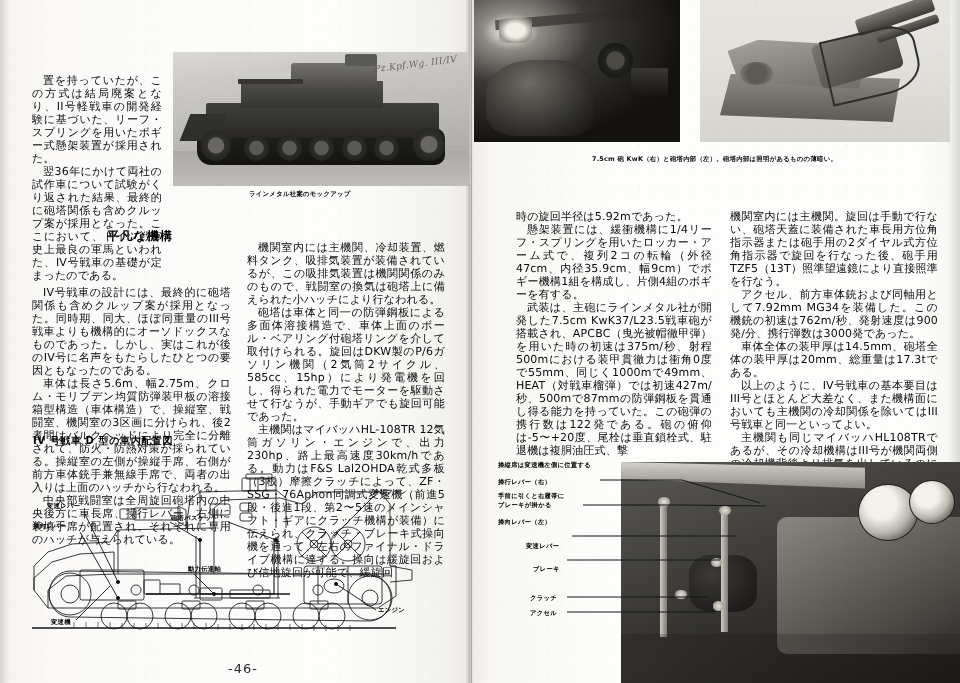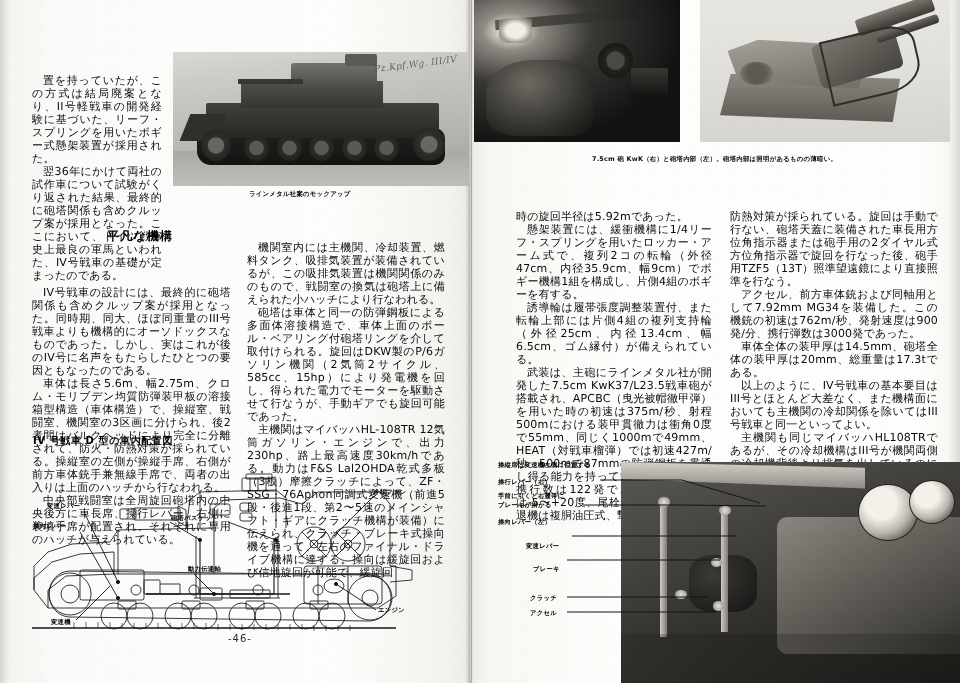--- a/index.html
+++ b/index.html
@@ -41,21 +41,21 @@
   }
   .body-col p{margin:0;text-indent:1em;}
   .body-col p.noind{text-indent:0;}
 
   .sec-head{position:absolute;font-size:12px;font-weight:bold;color:#101013;
     letter-spacing:1.2px;filter:blur(.2px) contrast(1.2);}
   .fig-head{position:absolute;font-size:10px;font-weight:bold;color:#0e0e11;
     letter-spacing:.6px;filter:blur(.18px) contrast(1.2);}
   .caption{position:absolute;font-size:6.4px;font-weight:bold;color:#1a1a1d;
     letter-spacing:.25px;filter:blur(.2px) contrast(1.15);}
-  .folio{position:absolute;font-size:10px;color:#2a2a2d;letter-spacing:1px;}
+  .folio{position:absolute;font-size:13px;color:#2a2a2d;letter-spacing:1px;margin-top:28px;}
 
   .lbl{position:absolute;font-size:6.3px;font-weight:bold;color:#121215;
     letter-spacing:.3px;white-space:nowrap;filter:blur(.15px) contrast(1.2);}
   .lbl2{position:absolute;font-size:6.3px;font-weight:bold;color:#121215;
     letter-spacing:.3px;line-height:9px;filter:blur(.15px) contrast(1.2);}
 
   
   .photo{position:absolute;overflow:hidden;}
   .photo .dots{position:absolute;inset:0;pointer-events:none;opacity:.5;
     background-image:radial-gradient(circle,rgba(255,255,255,.20) 0 .5px,transparent .6px);
@@ -379,26 +379,25 @@
     <div class="gn-tube2"></div>
     <div class="gn-guard"></div>
     <div class="dots"></div>
   </div>
 
   <div class="caption jp" style="left:592px;top:155px;text-align:center;">7.5cm 砲 KwK（右）と砲塔内部（左）。砲塔内部は照明があるものの薄暗い。</div>
 
   <div class="body-col jp" style="left:516px;top:176px;width:196px;">
     <p class="noind">時の旋回半径は5.92mであった。</p>
     <p>懸架装置には、緩衝機構に1/4リーフ・スプリングを用いたロッカー・アーム式で、複列2コの転輪（外径47cm、内径35.9cm、幅9cm）でボギー機構1組を構成し、片側4組のボギーを有する。</p>
-    <p>誘導輪は履帯張度調整装置付、また転輪上部には片側4組の複列支持輪（外径25cm、内径13.4cm、幅6.5cm、ゴム縁付）が備えられている。</p>
     <p>武装は、主砲にラインメタル社が開発した7.5cm KwK37/L23.5戦車砲が搭載され、APCBC（曳光被帽徹甲弾）を用いた時の初速は375m/秒、射程500mにおける装甲貫徹力は衝角0度で55mm、同じく1000mで49mm、HEAT（対戦車榴弾）では初速427m/秒、500mで87mmの防弾鋼板を貫通し得る能力を持っていた。この砲弾の携行数は122発である。砲の俯仰は-5〜+20度、尾栓は垂直鎖栓式、駐退機は複胴油圧式、撃</p>
   </div>
 
   <div class="body-col jp" style="left:730px;top:176px;width:208px;">
-    <p class="noind">防熱対策が採られている。旋回は手動で行ない、砲塔天蓋に装備された車長用方位角指示器または砲手用の2ダイヤル式方位角指示器で旋回を行なった後、砲手用TZF5（13T）照準望遠鏡により直接照準を行なう。</p>
+    <p class="noind">機関室内には主機関。旋回は手動で行ない、砲塔天蓋に装備された車長用方位角指示器または砲手用の2ダイヤル式方位角指示器で旋回を行なった後、砲手用TZF5（13T）照準望遠鏡により直接照準を行なう。</p>
     <p>アクセル、前方車体銃および同軸用として7.92mm MG34を装備した。この機銃の初速は762m/秒、発射速度は900発/分、携行弾数は3000発であった。</p>
     <p>車体全体の装甲厚は14.5mm、砲塔全体の装甲厚は20mm、総重量は17.3tである。</p>
     <p>以上のように、IV号戦車の基本要目はIII号とほとんど大差なく、また機構面においても主機関の冷却関係を除いてはIII号戦車と同一といってよい。</p>
     <p>主機関も同じマイバッハHL108TRであるが、その冷却機構はIII号が機関両側の冷却機背後より排気を出しているのに対し、IV号は機関右側に排気管をまとめてある。このため機関室配置も異なり、III号は機関室両側のグリルから空気が吸引されて車体後面から排気を出す方式であるが、IV号の方は、機関室左側から空気を吸引して冷却器を通った後に右側から排出される。この排気温度は30度とかなり低く、III、IV号戦車の冷却器性能の優秀さを物語る。</p>
   </div>
 
   <div class="photo" id="photo-driver">
     <div class="dv-roof"></div>
     <div class="dv-engine"></div>
     <div class="dv-drum"></div>

